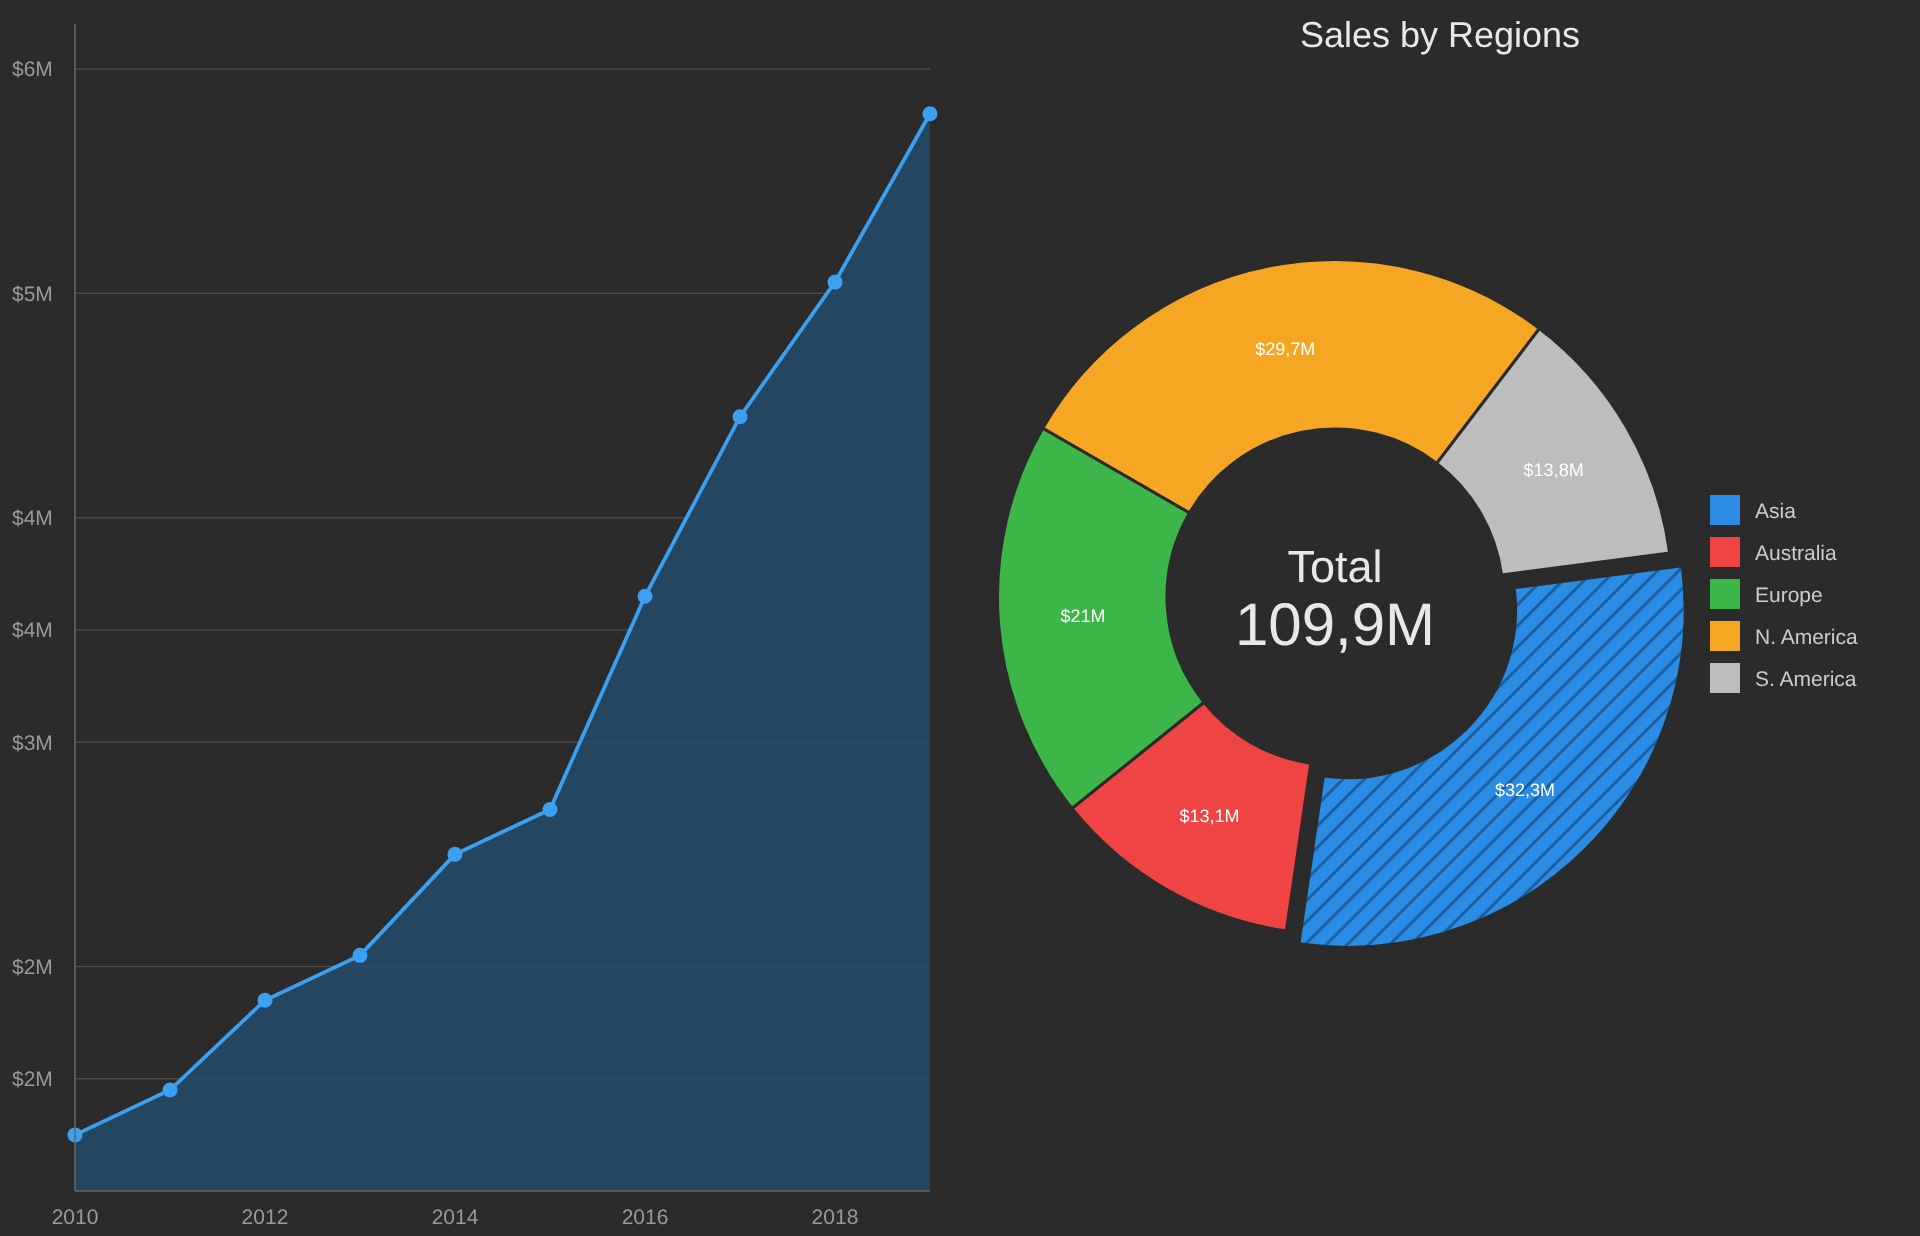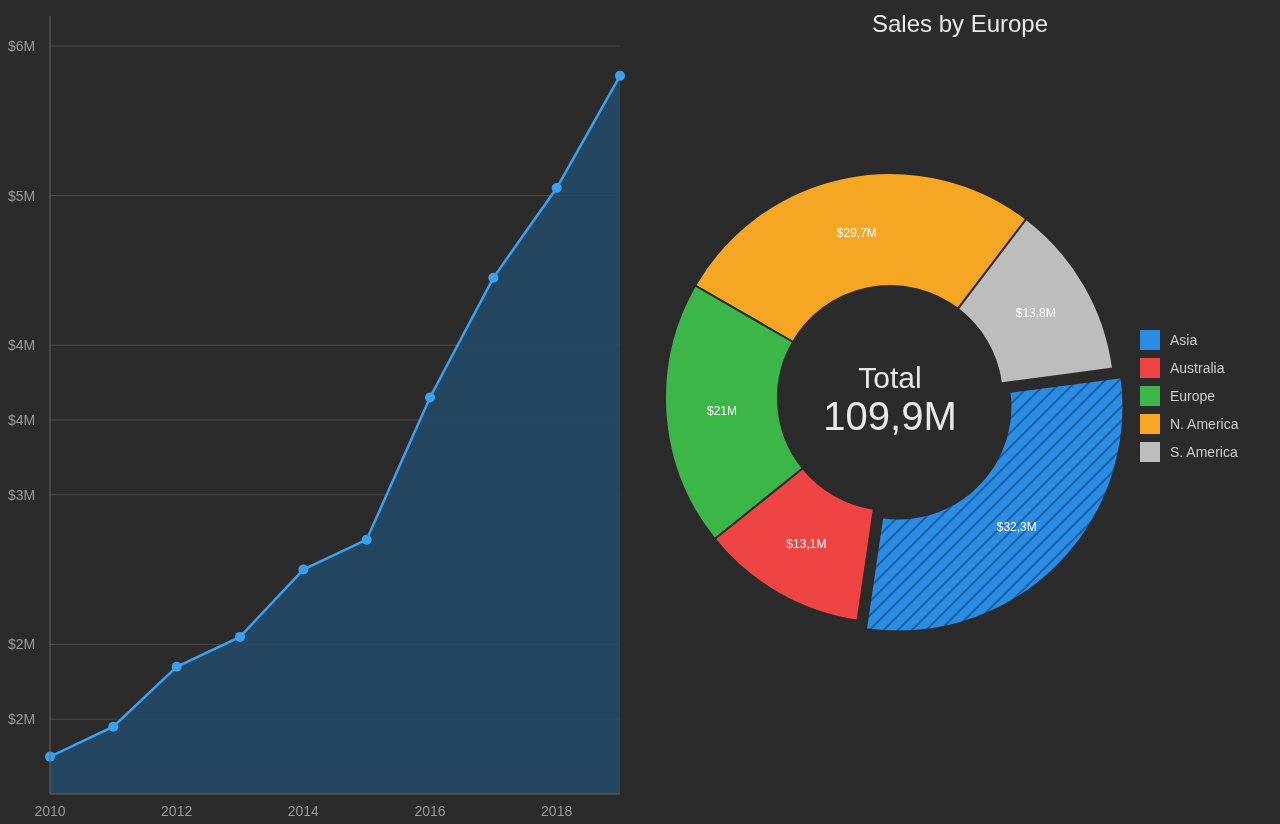--- a/index.html
+++ b/index.html
@@ -83,21 +83,21 @@
       <line x1="50" y1="16" x2="50" y2="794" class="axis-line"></line>
       <text x="50" y="816" class="x-tick" text-anchor="middle">2010</text>
       <text x="176.66666666666666" y="816" class="x-tick" text-anchor="middle">2012</text>
       <text x="303.3333333333333" y="816" class="x-tick" text-anchor="middle">2014</text>
       <text x="430" y="816" class="x-tick" text-anchor="middle">2016</text>
       <text x="556.6666666666666" y="816" class="x-tick" text-anchor="middle">2018</text>
     </svg>
 </div>
 
 <div class="right-panel">
-  <div class="donut-title">Sales by Europe</div>
+  <div class="donut-title">Sales by Regions</div>
   <div class="donut-wrap">
     <svg id="donut-svg" width="640" height="760">
         <defs>
           <pattern id="hatch" patternUnits="userSpaceOnUse" width="10" height="10" patternTransform="rotate(45)">
             <rect width="10" height="10" fill="#2b8ce4"></rect>
             <line x1="0" y1="0" x2="0" y2="10" stroke="#1a5fa0" stroke-width="4"></line>
           </pattern>
         </defs>
         <path d="M 55.1442841485013 247.5 A 225 225 0 0 1 386.311288581999 180.99097060451118 L 317.85273031637286 270.8932831453567 A 112 112 0 0 0 153.00515477614286 304 Z" fill="#f5a623" stroke="#2b2b2b" stroke-width="2"></path>
         <text x="216.8222339322639" y="198.79865061460734" class="slice-label">$29,7M</text>

